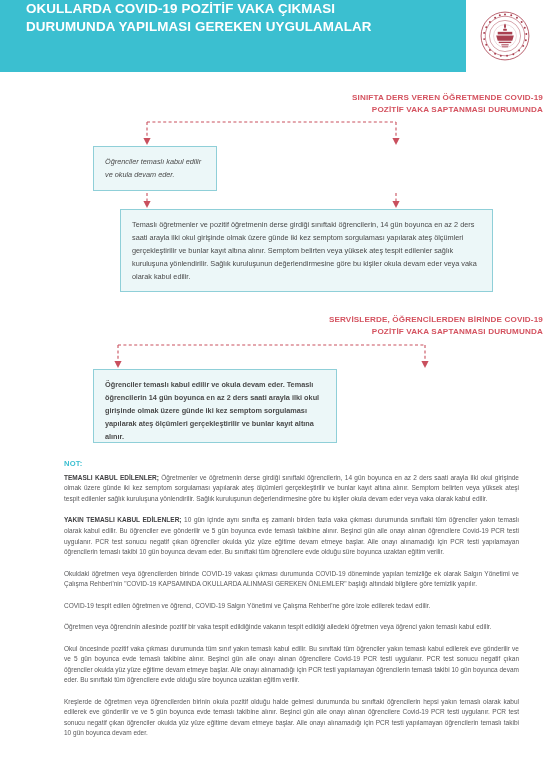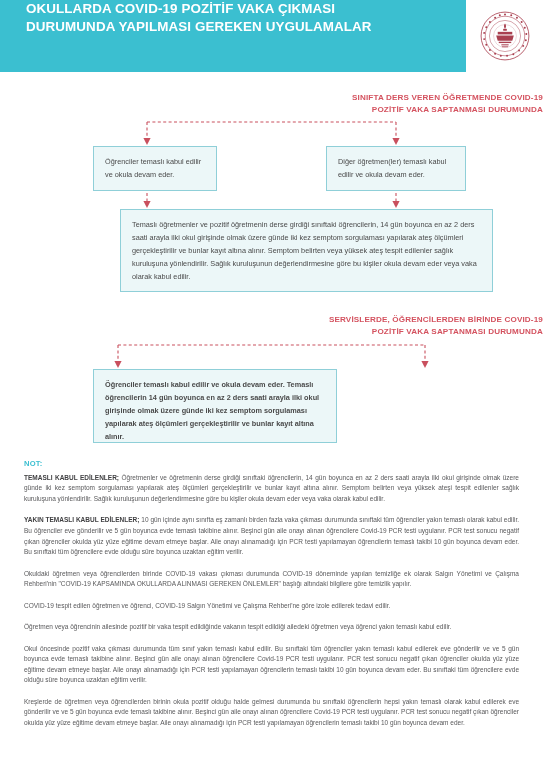--- a/index.html
+++ b/index.html
@@ -156,23 +156,22 @@
   <svg class="connector-svg" width="543" height="28" style="margin-top:3px;">
     <g stroke="#c9505e" stroke-width="1.1" fill="none" stroke-dasharray="3,2.4">
       <line x1="147" y1="4" x2="147" y2="21"></line>
       <line x1="147" y1="4" x2="396" y2="4"></line>
       <line x1="396" y1="4" x2="396" y2="21"></line>
     </g>
     <polygon points="143.4,20 150.6,20 147,27" fill="#c9505e"></polygon>
     <polygon points="392.4,20 399.6,20 396,27" fill="#c9505e"></polygon>
   </svg>
 
-  <div style="position:relative;height:52px;">
+  <div style="position:relative;height:52px;font-style:italic;">
     <div class="box" style="position:absolute;left:93px;top:0;width:124px;height:45px;">Öğrenciler temaslı kabul edilir ve okula devam eder.</div>
-    <div class="box" style="position:absolute;left:326px;top:0;width:140px;height:45px;">Diğer öğretmen(ler) temaslı kabul edilir ve okula devam eder.</div>
   </div>
 
   <svg class="connector-svg" width="543" height="16" style="margin-top:-5px;">
     <g stroke="#c9505e" stroke-width="1.1" fill="none" stroke-dasharray="3,2.4">
       <line x1="147" y1="0" x2="147" y2="9"></line>
       <line x1="396" y1="0" x2="396" y2="9"></line>
     </g>
     <polygon points="143.4,8 150.6,8 147,15" fill="#c9505e"></polygon>
     <polygon points="392.4,8 399.6,8 396,15" fill="#c9505e"></polygon>
   </svg>
@@ -195,21 +194,21 @@
     </g>
     <polygon points="114.4,20 121.6,20 118,27" fill="#c9505e"></polygon>
     <polygon points="421.4,20 428.6,20 425,27" fill="#c9505e"></polygon>
   </svg>
 
   <div style="position:relative;height:78px;font-weight:bold;">
     <div class="box" style="position:absolute;left:93px;top:0;width:244px;height:74px;line-height:1.78;">Öğrenciler temaslı kabul edilir ve okula devam eder. Temaslı öğrencilerin 14 gün boyunca en az 2 ders saati arayla ilki okul girişinde olmak üzere günde iki kez semptom sorgulaması yapılarak ateş ölçümleri gerçekleştirilir ve bunlar kayıt altına alınır.</div>
   </div>
 </div>
 
-<div class="notes" style="margin-top:12px;">
+<div class="notes" style="margin-top:12px;margin-left:40px;">
   <div class="notes-heading">NOT:</div>
 
   <p class="note-p">
     <span class="note-lead">TEMASLI KABUL EDİLENLER;</span><span> Öğretmenler ve öğretmenin derse girdiği sınıftaki öğrencilerin, 14 gün boyunca en az 2 ders saati arayla ilki okul girişinde olmak üzere günde iki kez semptom sorgulaması yapılarak ateş ölçümleri gerçekleştirilir ve bunlar kayıt altına alınır. Semptom belirten veya yüksek ateşi tespit edilenler sağlık kuruluşuna yönlendirilir. Sağlık kuruluşunun değerlendirmesine göre bu kişiler okula devam eder veya vaka olarak kabul edilir.</span>
   </p>
   <p class="note-p">
     <span class="note-lead">YAKIN TEMASLI KABUL EDİLENLER;</span><span> 10 gün içinde aynı sınıfta eş zamanlı birden fazla vaka çıkması durumunda sınıftaki tüm öğrenciler yakın temaslı olarak kabul edilir. Bu öğrenciler eve gönderilir ve 5 gün boyunca evde temaslı takibine alınır. Beşinci gün aile onayı alınan öğrencilere Covid-19 PCR testi uygulanır. PCR test sonucu negatif çıkan öğrenciler okulda yüz yüze eğitime devam etmeye başlar. Aile onayı alınamadığı için PCR testi yapılamayan öğrencilerin temaslı takibi 10 gün boyunca devam eder. Bu sınıftaki tüm öğrencilere evde olduğu süre boyunca uzaktan eğitim verilir.</span>
   </p>
   <p class="note-p">
     <span>Okuldaki öğretmen veya öğrencilerden birinde COVID-19 vakası çıkması durumunda COVID-19 döneminde yapılan temizliğe ek olarak Salgın Yönetimi ve Çalışma Rehberi'nin "COVID-19 KAPSAMINDA OKULLARDA ALINMASI GEREKEN ÖNLEMLER" başlığı altındaki bilgilere göre temizlik yapılır.</span>

